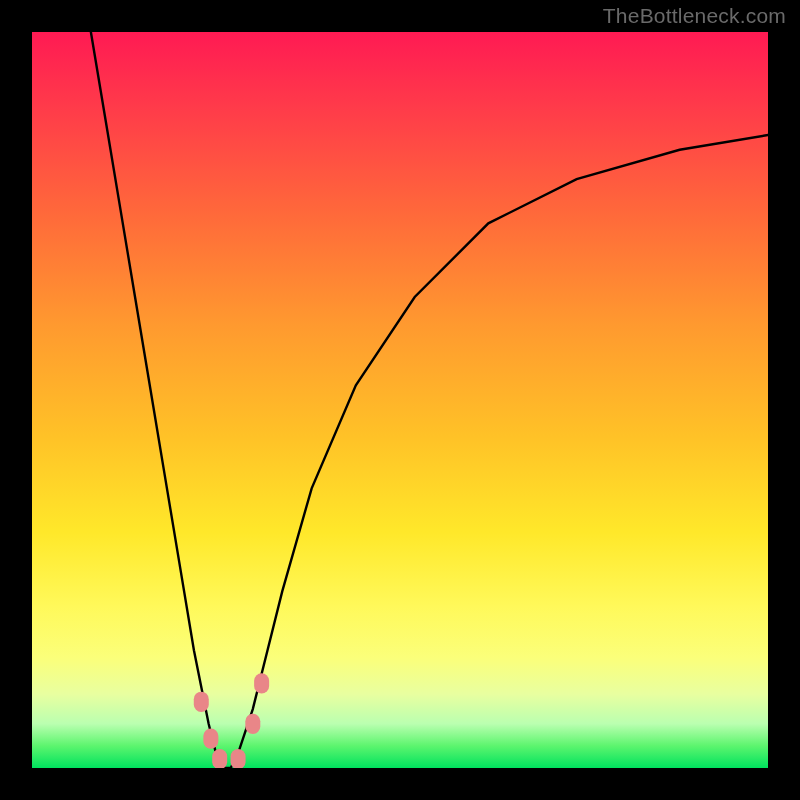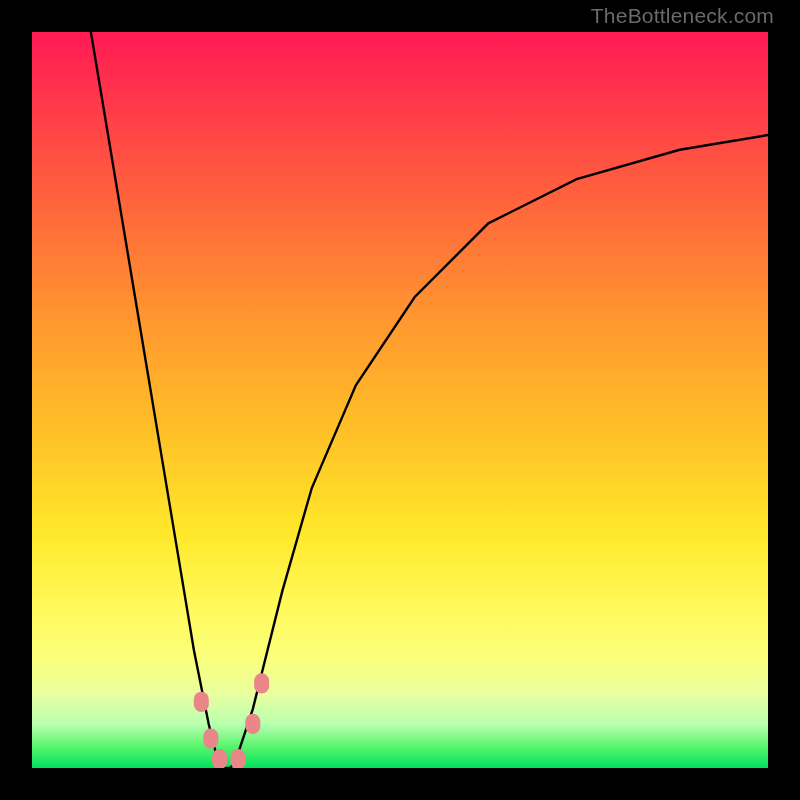--- a/index.html
+++ b/index.html
@@ -43,21 +43,21 @@
   .curve-svg {
     position: absolute;
     left: 0;
     top: 0;
     width: 736px;
     height: 736px;
   }
   .attribution {
     position: absolute;
     top: 4px;
-    right: 26px;
+    right: 14px;
     color: #6a6a6a;
     font-size: 21px;
     font-weight: 400;
     letter-spacing: 0.2px;
   }
 </style>
 </head>
 <body>
 
 <div class="frame">

